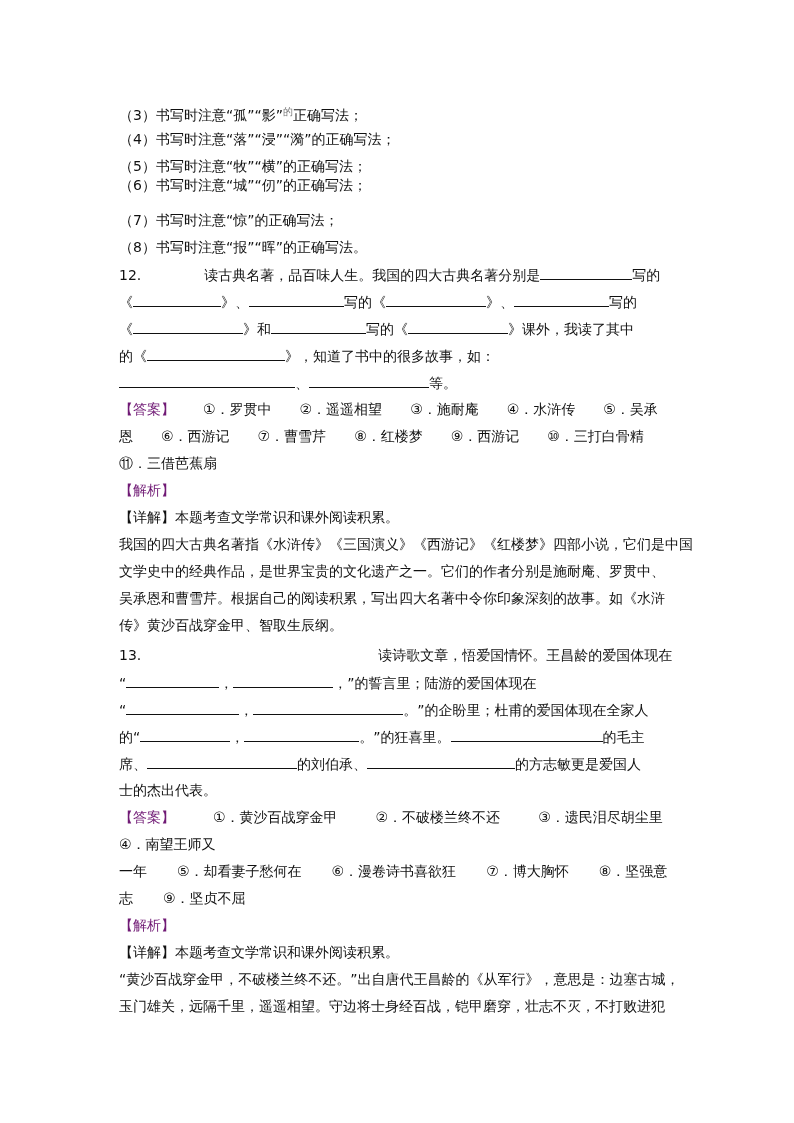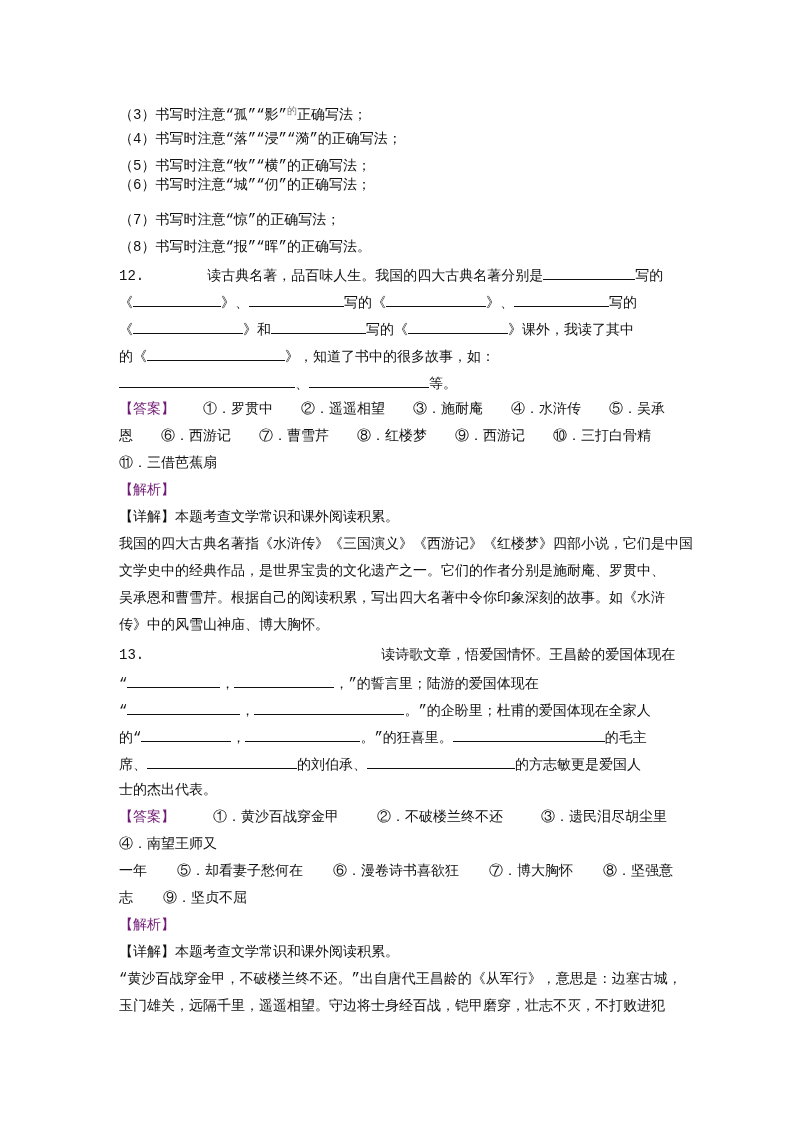--- a/index.html
+++ b/index.html
@@ -1,19 +1,19 @@
 <!DOCTYPE html>
 <html><head>
 <meta charset="utf-8">
 <style>
   html, body { margin: 0; padding: 0; background: #ffffff; }
   body { width: 794px; height: 1123px; position: relative; overflow: hidden;
          font-family: "DejaVu Sans", "Liberation Sans", sans-serif; color: #111; }
   .page { position: absolute; left: 119px; top: 0; width: 560px; }
-  .line { position: absolute; left: 0; white-space: nowrap; font-size: 14px; line-height: 18px; height: 18px; font-family: Liberation Mono, monospace; }
+  .line { position: absolute; left: 0; white-space: nowrap; font-size: 14px; line-height: 18px; height: 18px; }
   .blue { color: #701a75; }
   .blank { display: inline-block; border-bottom: 1px solid #111; height: 14px; vertical-align: baseline; }
   .gap { display: inline-block; }
   .sup { font-size: 10px; color: #777; vertical-align: 5px; }
 </style>
 </head>
 <body>
 
 <div class="page">
 
@@ -61,21 +61,21 @@
   <div class="line" style="top:454px">
     <span>⑪．三借芭蕉扇</span>
   </div>
   <div class="line" style="top:481px">
     <span class="blue">【解析】</span>
   </div>
   <div class="line" style="top:508px"><span>【详解】本题考查文学常识和课外阅读积累。</span></div>
   <div class="line" style="top:535px"><span>我国的四大古典名著指《水浒传》《三国演义》《西游记》《红楼梦》四部小说，它们是中国</span></div>
   <div class="line" style="top:562px"><span>文学史中的经典作品，是世界宝贵的文化遗产之一。它们的作者分别是施耐庵、罗贯中、</span></div>
   <div class="line" style="top:589px"><span>吴承恩和曹雪芹。根据自己的阅读积累，写出四大名著中令你印象深刻的故事。如《水浒</span></div>
-  <div class="line" style="top:616px"><span>传》中的风雪山神庙、博大胸怀。</span></div>
+  <div class="line" style="top:616px"><span>传》黄沙百战穿金甲、智取生辰纲。</span></div>
 
   <div class="line" style="top:646px">
     <span>13.</span><span class="gap" style="width:237px"></span><span>读诗歌文章，悟爱国情怀。王昌龄的爱国体现在</span>
   </div>
   <div class="line" style="top:673px">
     <span>“</span><span class="blank" style="width:93px"></span><span>，</span><span class="blank" style="width:100px"></span><span>，”的誓言里；陆游的爱国体现在</span>
   </div>
   <div class="line" style="top:700px">
     <span>“</span><span class="blank" style="width:113px"></span><span>，</span><span class="blank" style="width:150px"></span><span>。”的企盼里；杜甫的爱国体现在全家人</span>
   </div>

